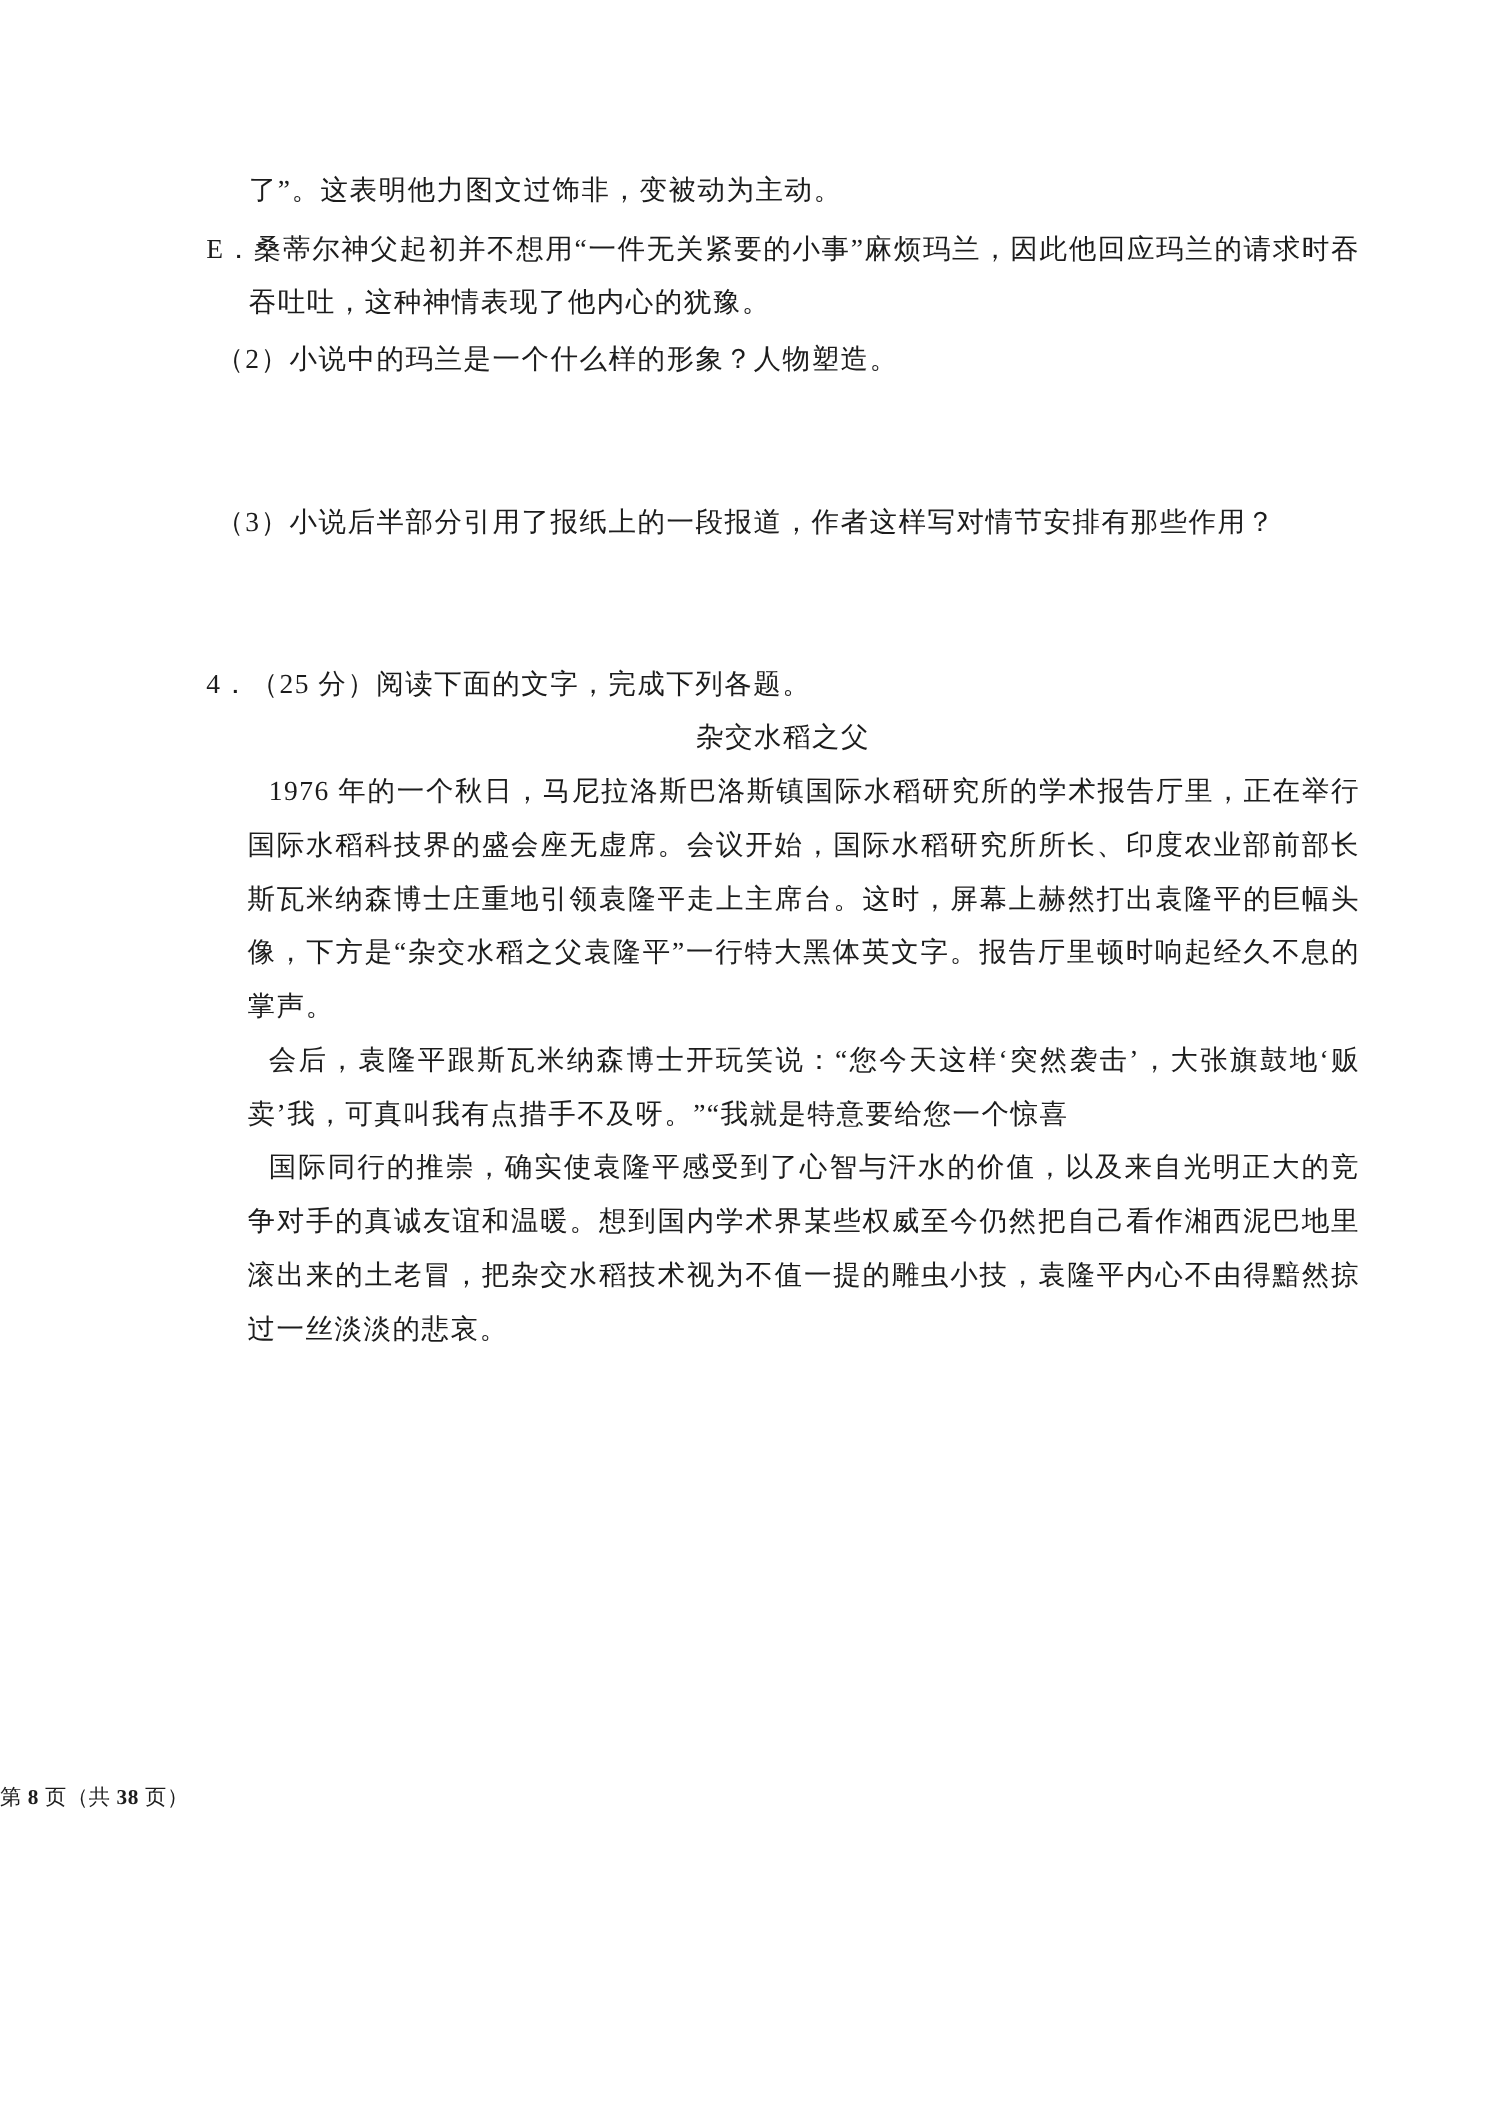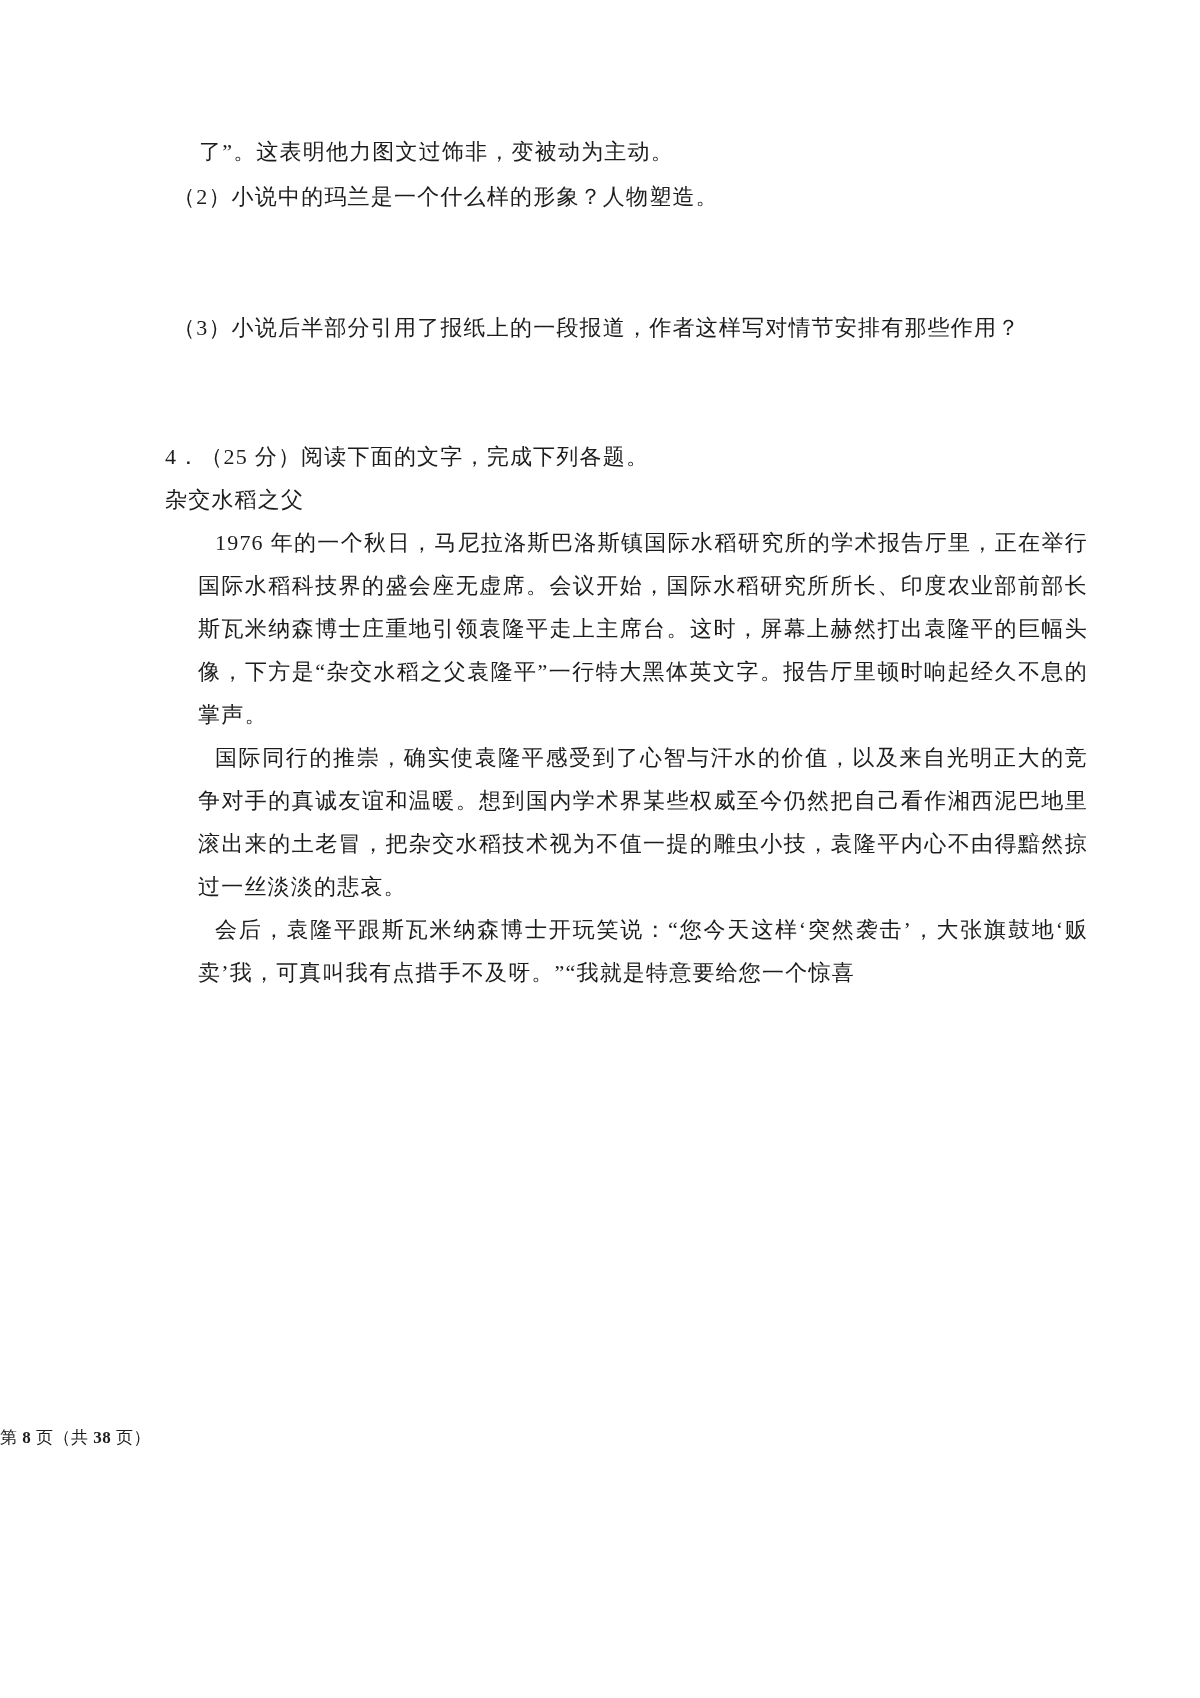--- a/index.html
+++ b/index.html
@@ -22,21 +22,21 @@
       text-justify: inter-ideograph;
     }
     .cont-line { margin-left: 34px; }
     .item-e { margin-top: 4px; padding-left: 34px; text-indent: -34px; }
     .question { padding-left: 34px; text-indent: -26px; }
     .q2 { margin-top: 2px; margin-bottom: 88px; }
     .q3 { margin-bottom: 86px; }
     .q4 { margin-bottom: 132px; }
     .section-heading { font-weight: bold; }
     .q6-intro { margin-top: 7px; }
-    .passage-title { text-align: left; }
+    .passage-title { text-align: center; }
     .passage { margin-left: 33px; text-indent: 17px; }
     .page-footer {
       position: absolute;
       top: 1424px;
       left: 0;
       width: 100%;
       text-align: left;
       font-size: 17px;
       line-height: 28px;
       letter-spacing: 0.5px;
@@ -44,32 +44,33 @@
     }
     .bold { font-weight: bold; }
   </style>
 </head>
 <body>
 
 <div class="page">
 
   <div class="cont-line">了”。这表明他力图文过饰非，变被动为主动。</div>
 
+  <div class="item-e"><span>E．</span><span>桑蒂尔神父起初并不想用“一件无关紧要的小事”麻烦玛兰，因此他回应玛兰的请求时吞吞吐吐，这种神情表现了他内心的犹豫。</span></div>
 
   <div class="question q2"><span>（2）</span><span>小说中的玛兰是一个什么样的形象？人物塑造。</span></div>
 
   <div class="question q3"><span>（3）</span><span>小说后半部分引用了报纸上的一段报道，作者这样写对情节安排有那些作用？</span></div>
 
 
 
   <div class="q6-intro">4．（25 分）阅读下面的文字，完成下列各题。</div>
 
   <div class="passage-title">杂交水稻之父</div>
 
   <div class="passage">1976 年的一个秋日，马尼拉洛斯巴洛斯镇国际水稻研究所的学术报告厅里，正在举行国际水稻科技界的盛会座无虚席。会议开始，国际水稻研究所所长、印度农业部前部长斯瓦米纳森博士庄重地引领袁隆平走上主席台。这时，屏幕上赫然打出袁隆平的巨幅头像，下方是“杂交水稻之父袁隆平”一行特大黑体英文字。报告厅里顿时响起经久不息的掌声。</div>
 
+  <div class="passage">会后，袁隆平跟斯瓦米纳森博士开玩笑说：“您今天这样‘突然袭击’，大张旗鼓地‘贩卖’我，可真叫我有点措手不及呀。”“我就是特意要给您一个惊喜</div>
+
   <div class="passage">国际同行的推崇，确实使袁隆平感受到了心智与汗水的价值，以及来自光明正大的竞争对手的真诚友谊和温暖。想到国内学术界某些权威至今仍然把自己看作湘西泥巴地里滚出来的土老冒，把杂交水稻技术视为不值一提的雕虫小技，袁隆平内心不由得黯然掠过一丝淡淡的悲哀。</div>
-
-  <div class="passage">会后，袁隆平跟斯瓦米纳森博士开玩笑说：“您今天这样‘突然袭击’，大张旗鼓地‘贩卖’我，可真叫我有点措手不及呀。”“我就是特意要给您一个惊喜</div>
 
 </div>
 
 <div class="page-footer"><span>第 </span><span class="bold">8</span><span> 页（共 </span><span class="bold">38</span><span> 页）</span></div>
 
 </body></html>

